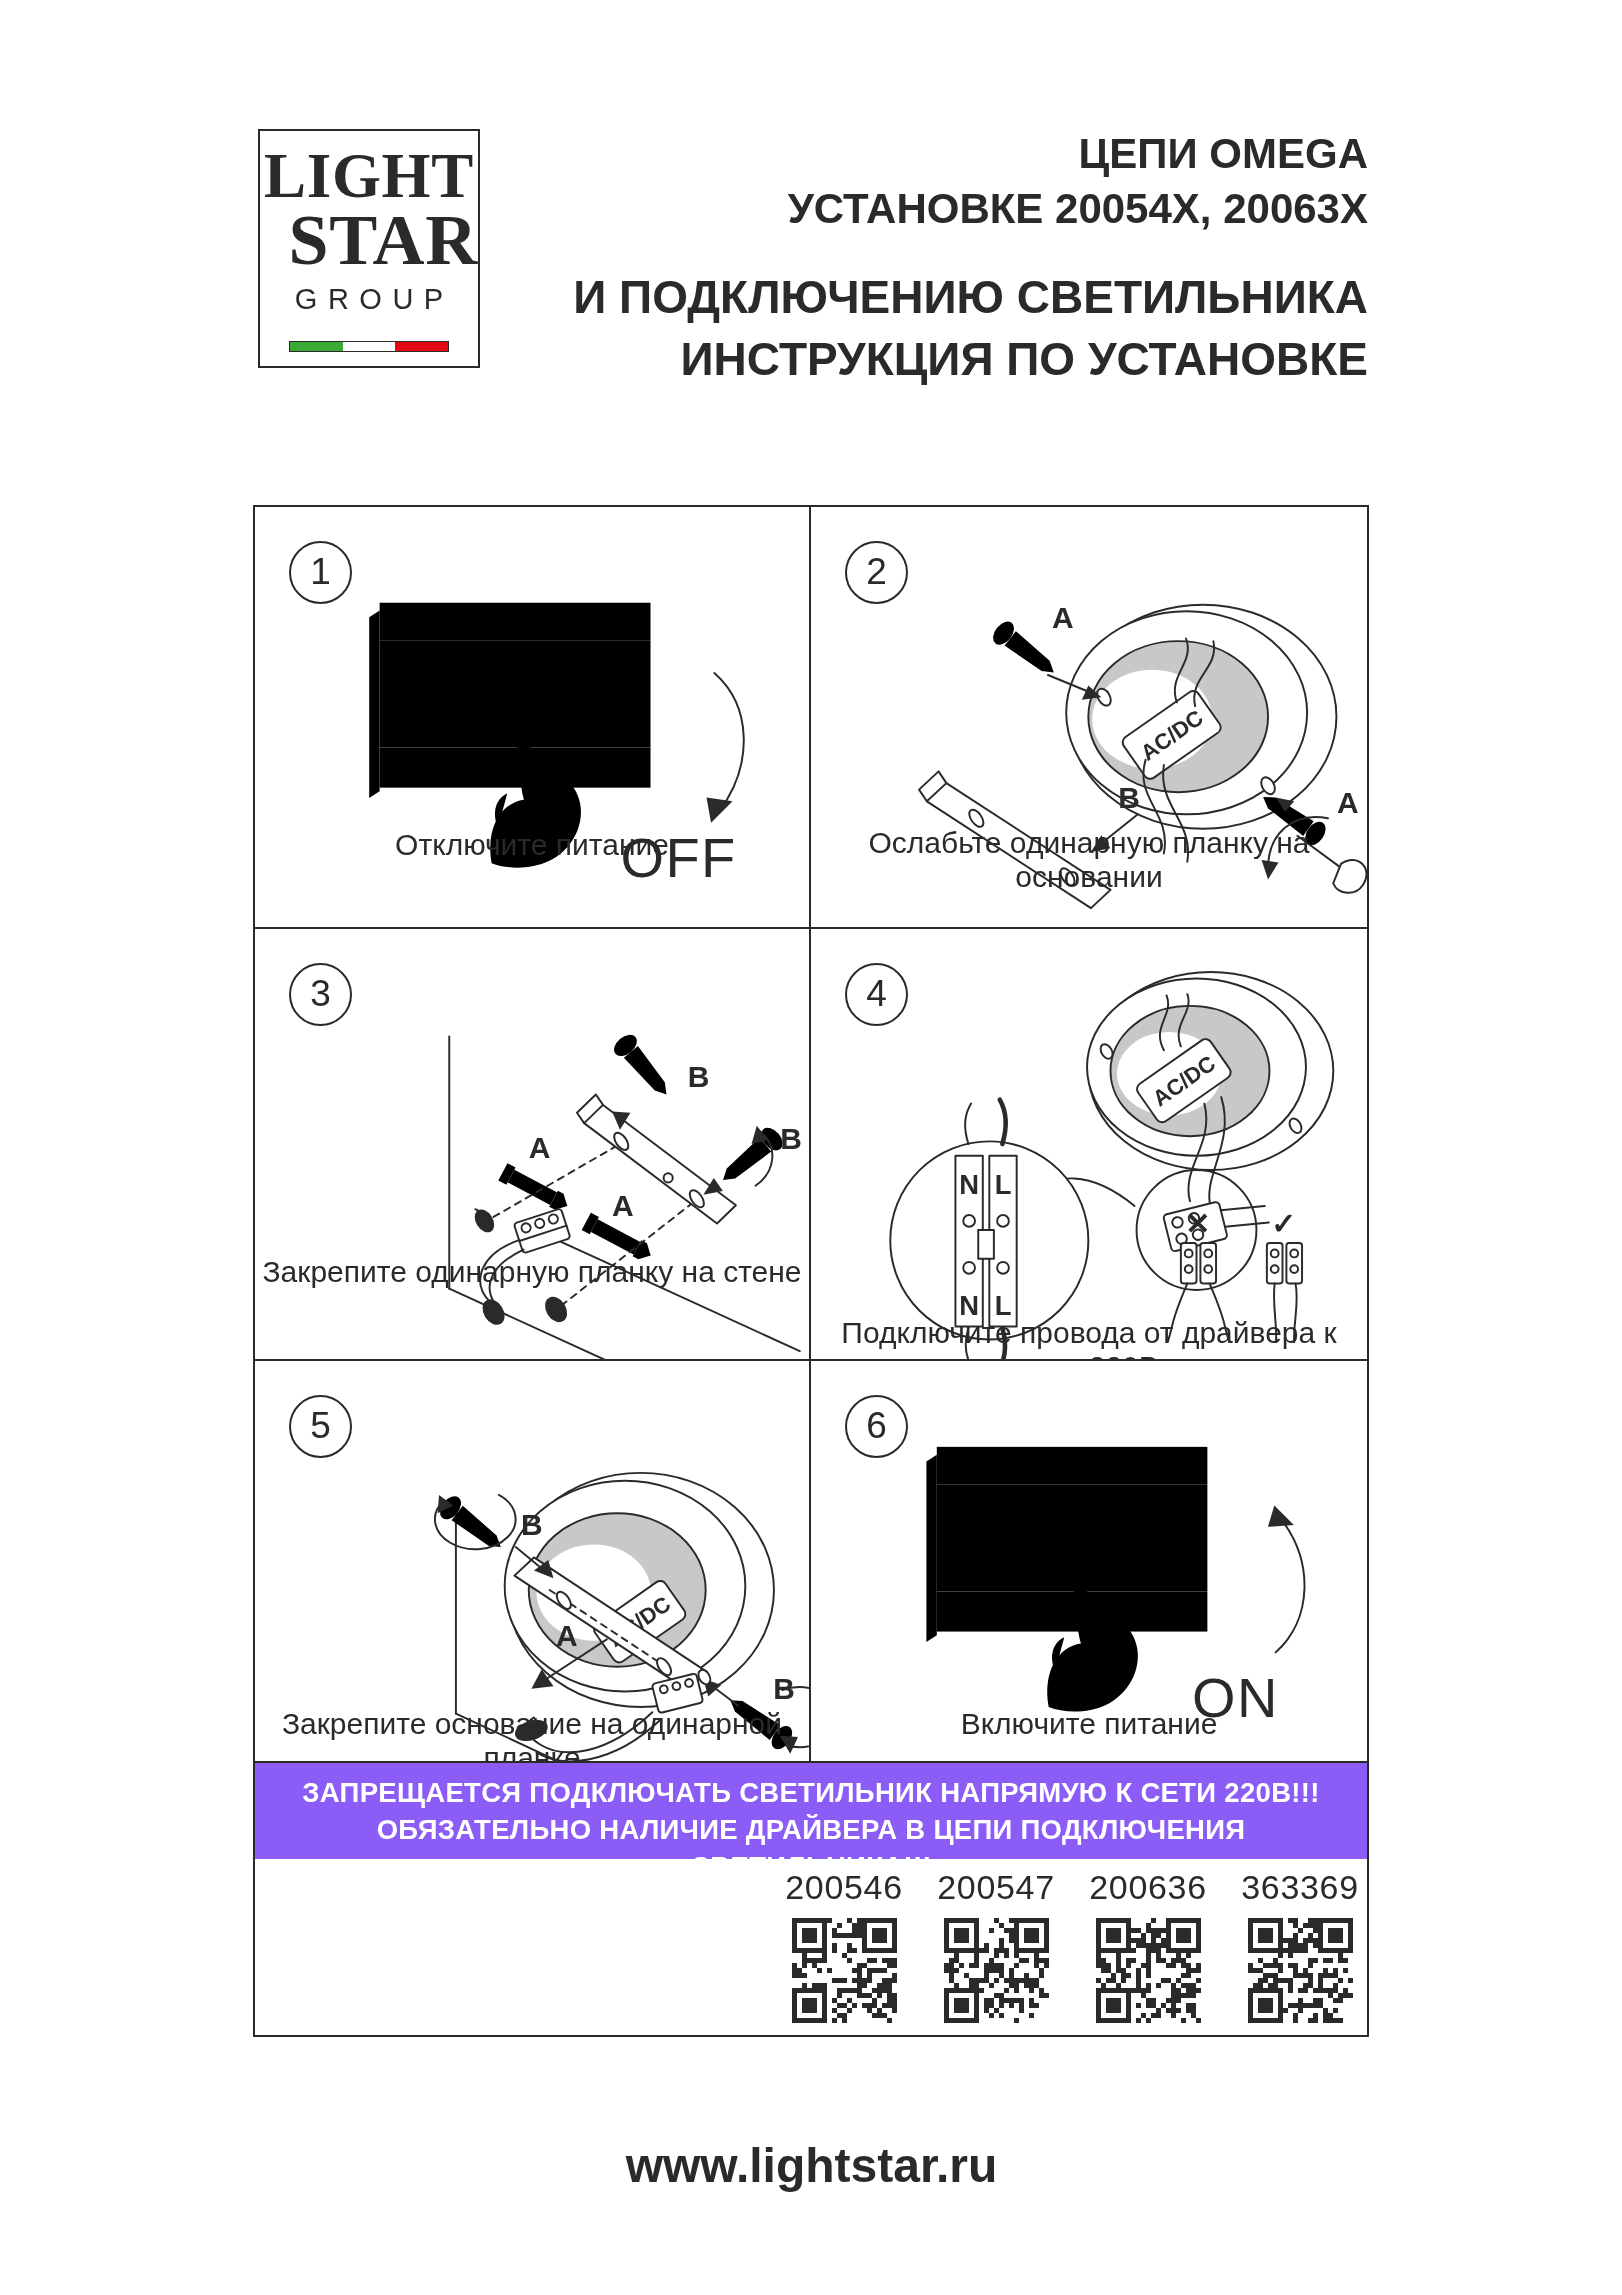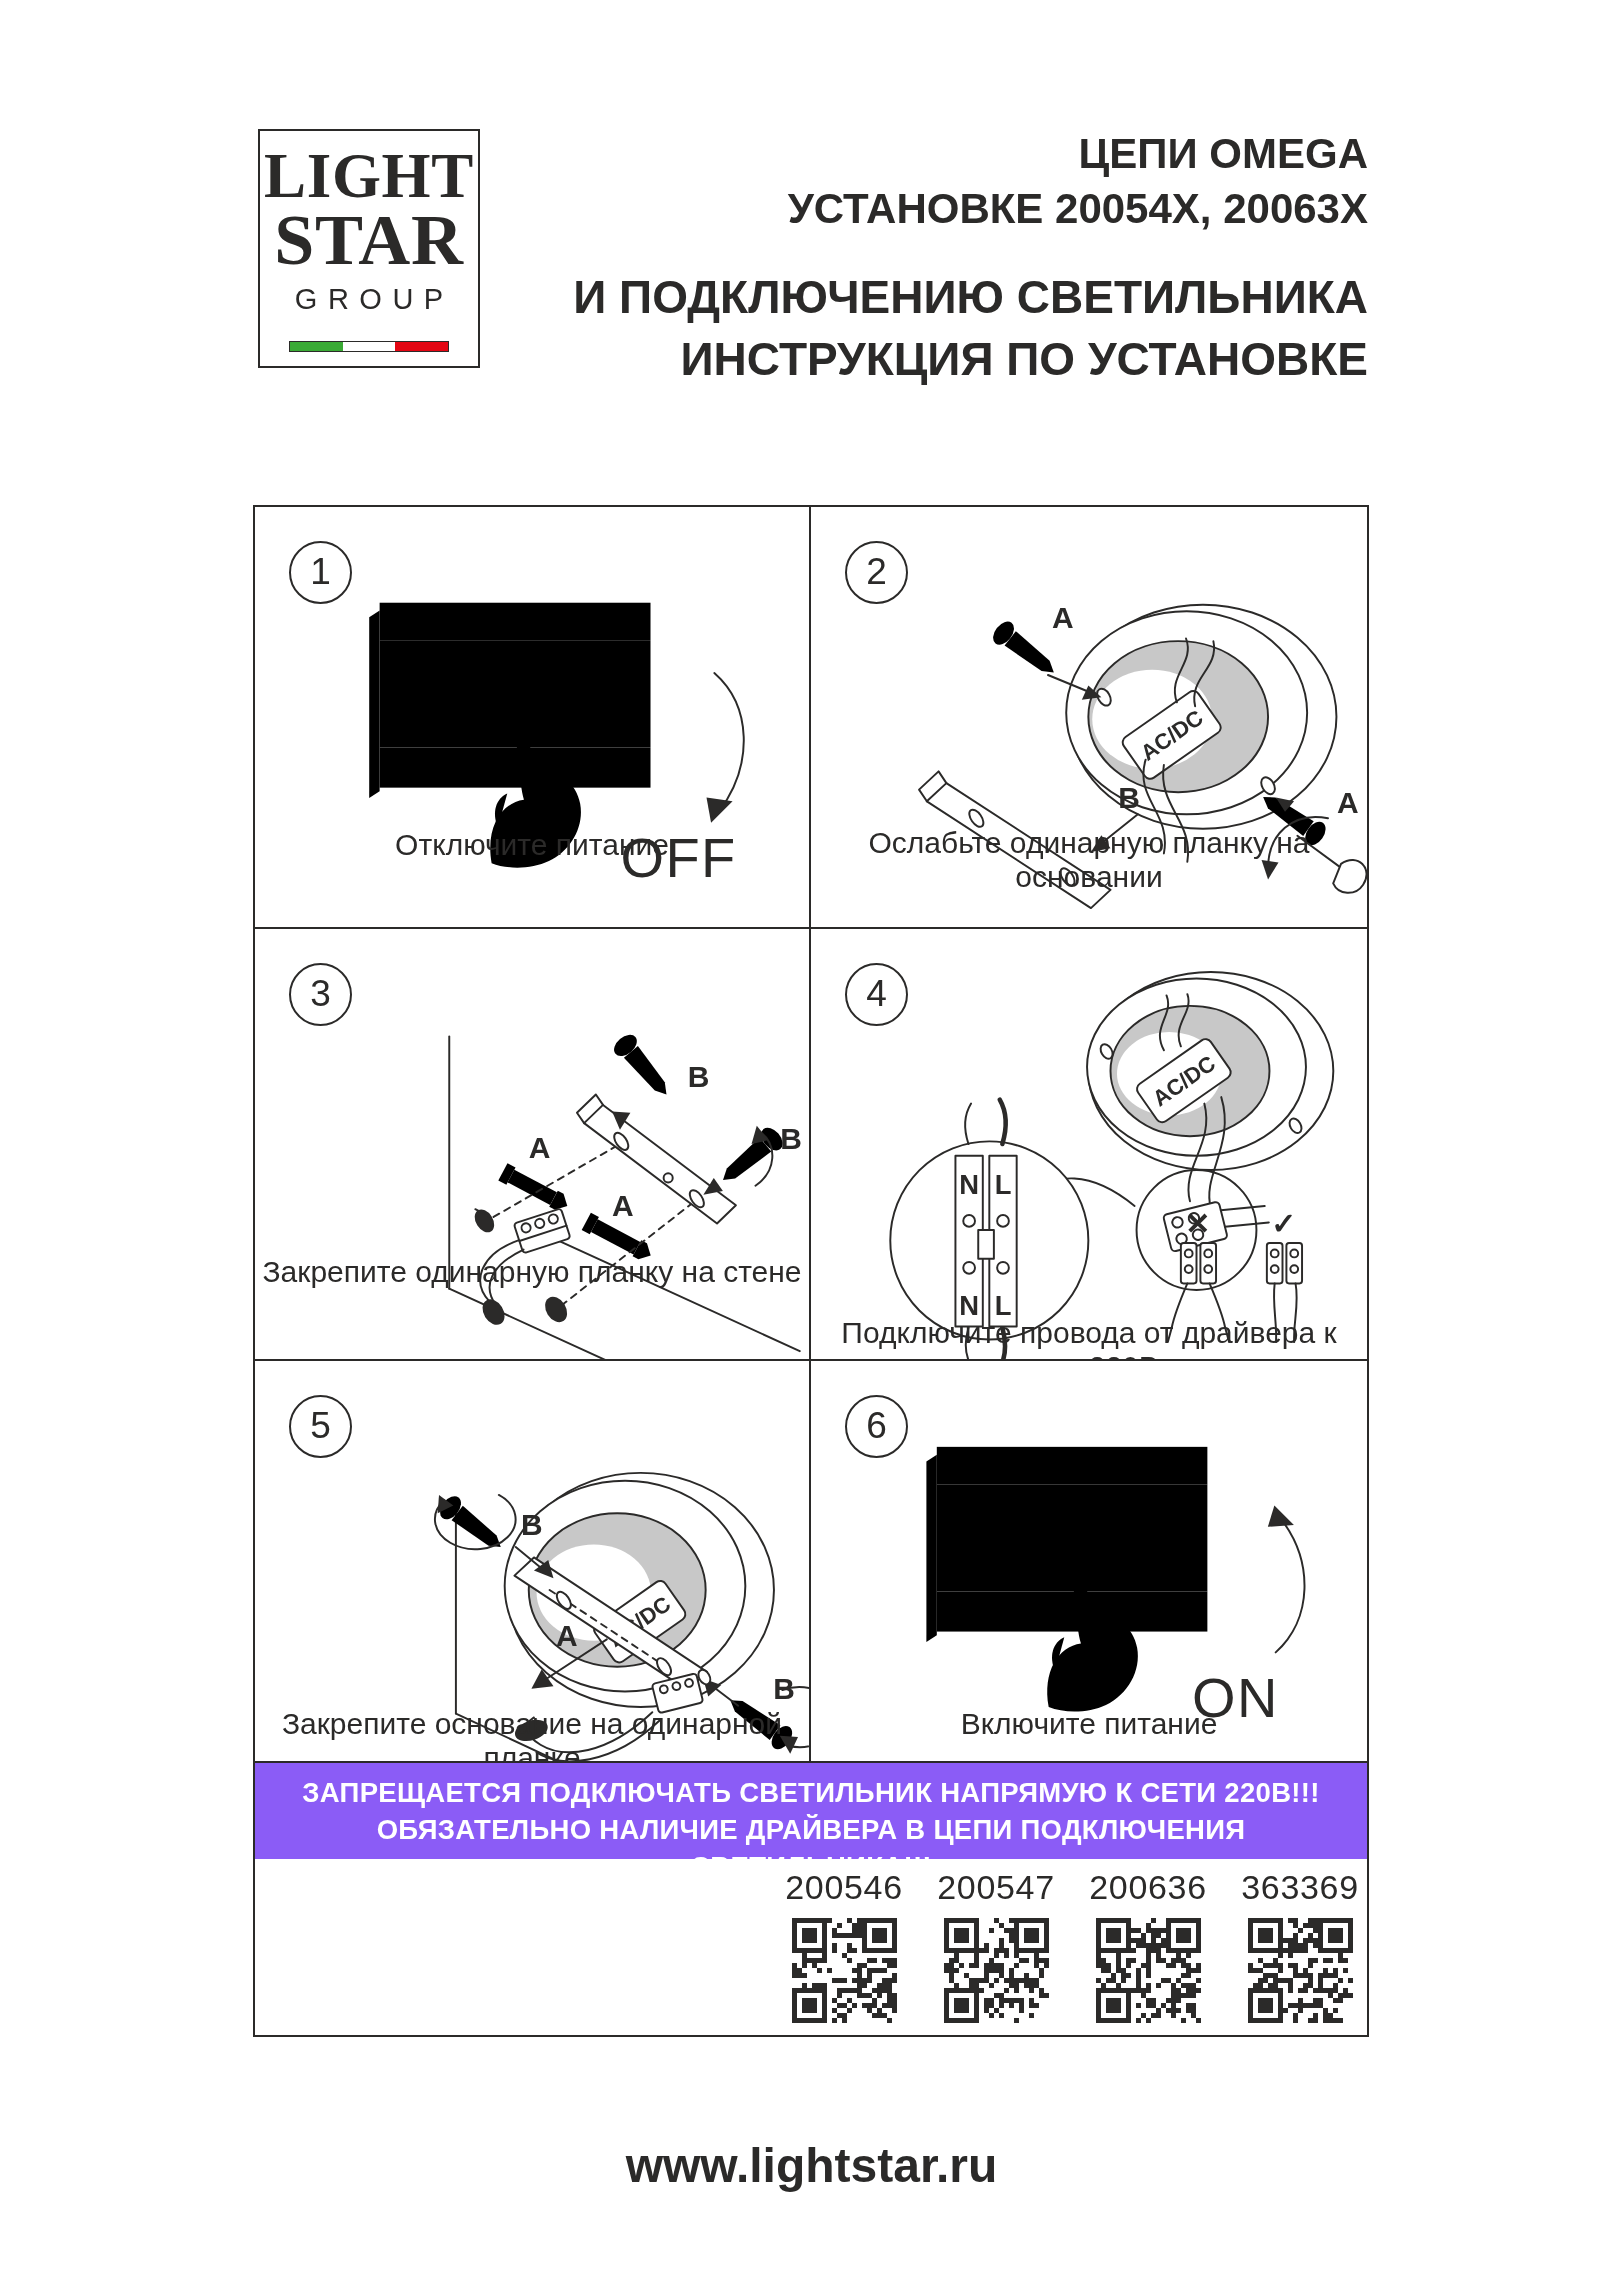--- a/index.html
+++ b/index.html
@@ -2,21 +2,21 @@
 <html style="font-size:10.5px"><head>
 <meta charset="utf-8">
 <style>
   html,body{margin:0;padding:0;background:#ffffff;}
   body{width:1623px;height:2295px;position:relative;font-family:"Liberation Sans",sans-serif;color:#2b2a29;}
   .abs{position:absolute;}
   
   #logo-box{left:258px;top:129px;width:222px;height:239px;border:2.6px solid #2b2a29;box-sizing:border-box;text-align:center;}
   .logo-word{font-family:"Liberation Serif",serif;font-weight:700;line-height:1;letter-spacing:0.7px;}
   #logo-light{margin-top:14px;font-size:63px;}
-  #logo-star{font-size:72px;margin-top:-3.9px;}
+  #logo-star{font-size:72px;margin-top:-3.9px;text-align:right;}
   #logo-group{font-size:29px;letter-spacing:10.5px;text-indent:10.5px;margin-top:7px;font-family:"Liberation Sans",sans-serif;font-weight:400;}
   #flag{position:absolute;left:50%;transform:translateX(-50%);bottom:14.4px;width:160px;height:10.5px;border:1.3px solid #2b2a29;display:flex;box-sizing:border-box;}
   #flag div{flex:1;}
   #title-block{right:255px;top:126px;text-align:right;font-weight:700;}
   .title-sm{font-size:42px;line-height:55px;letter-spacing:0;}
   .title-lg{font-size:46px;line-height:62px;}
   #title-gap{height:30px;}
   
   #frame{left:253px;top:505px;width:1112px;height:1528px;border:2px solid #2b2a29;}
   .panel{position:absolute;box-sizing:border-box;background:#fff;}

